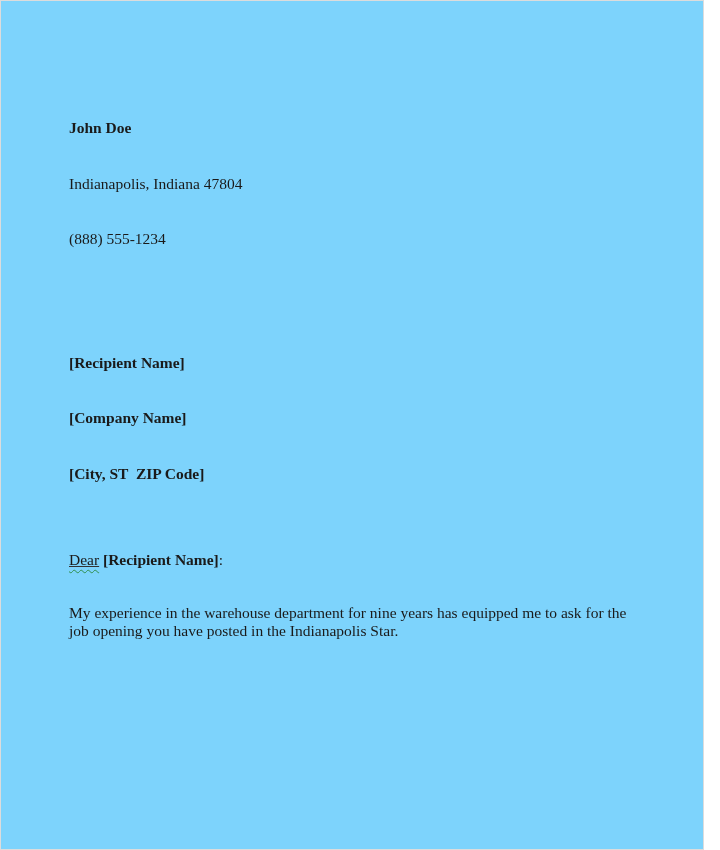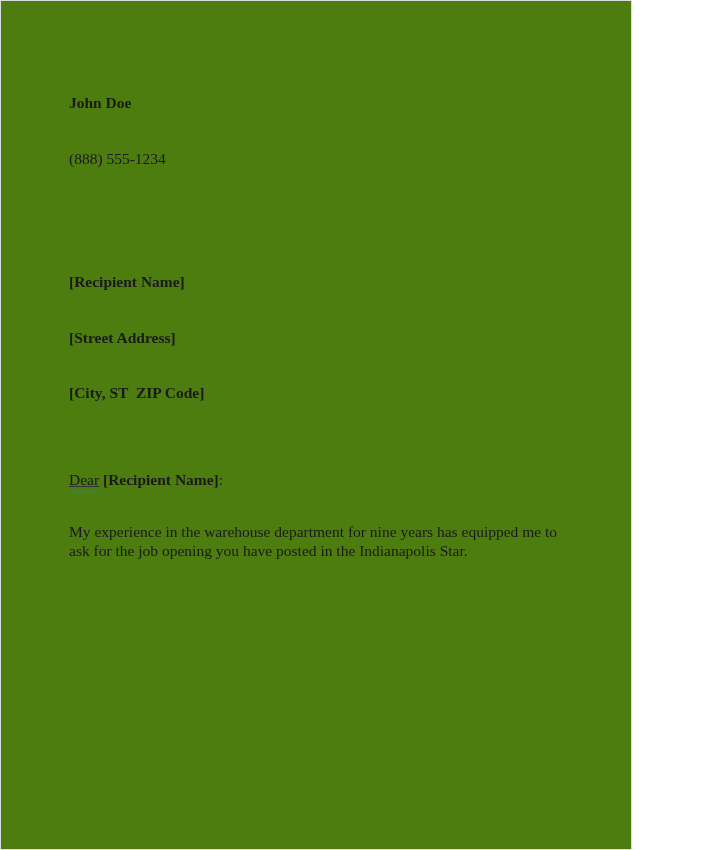--- a/index.html
+++ b/index.html
@@ -5,25 +5,25 @@
   * { margin: 0; padding: 0; box-sizing: border-box; }
   html, body { background: #ffffff; }
   body {
     width: 720px;
     height: 850px;
     font-family: "Liberation Serif", "DejaVu Serif", serif;
     color: #1a1a1a;
     overflow: hidden;
   }
   .document-page {
-    width: 632px;
+    width: 704px;
     height: 850px;
-    background: #4d7c0f;
+    background: #7dd3fc;
     border: 1px solid #dcdcdc;
-    padding: 56px 72px 0 68px;
+    padding: 81px 72px 0 68px;
   }
   .doc-text {
     font-size: 15.5px;
     line-height: 18.5px;
     max-width: 580px;
     white-space: pre-wrap;
   }
   .bold { font-weight: bold; }
   .block-sender      { margin-bottom: 31px; }
   .block-recipient   { margin-bottom: 31px; }
@@ -45,26 +45,27 @@
     50%, 100% { opacity: 0; }
   }
 </style>
 </head>
 <body>
 
 <div class="document-page">
 
   <div class="doc-text block-sender">
     <div class="bold">John Doe</div>
+    <div>Indianapolis, Indiana 47804</div>
     <div>(888) 555-1234</div>
   </div>
 
   <div class="doc-text block-recipient bold">
     <div>[Recipient Name]</div>
-    <div>[Street Address]</div>
+    <div>[Company Name]</div>
     <div>[City, ST  ZIP Code]</div>
   </div>
 
   <div class="doc-text block-salutation"><span class="squiggle-wrap"><span class="solid-underline">Dear</span></span> <span class="bold">[Recipient Name]</span><span>:</span></div>
 
   <div class="doc-text paragraph">My experience in the warehouse department for nine years has equipped me to ask for the job opening you have posted in the Indianapolis Star.</div>
 
 </div>
 
 </body></html>

